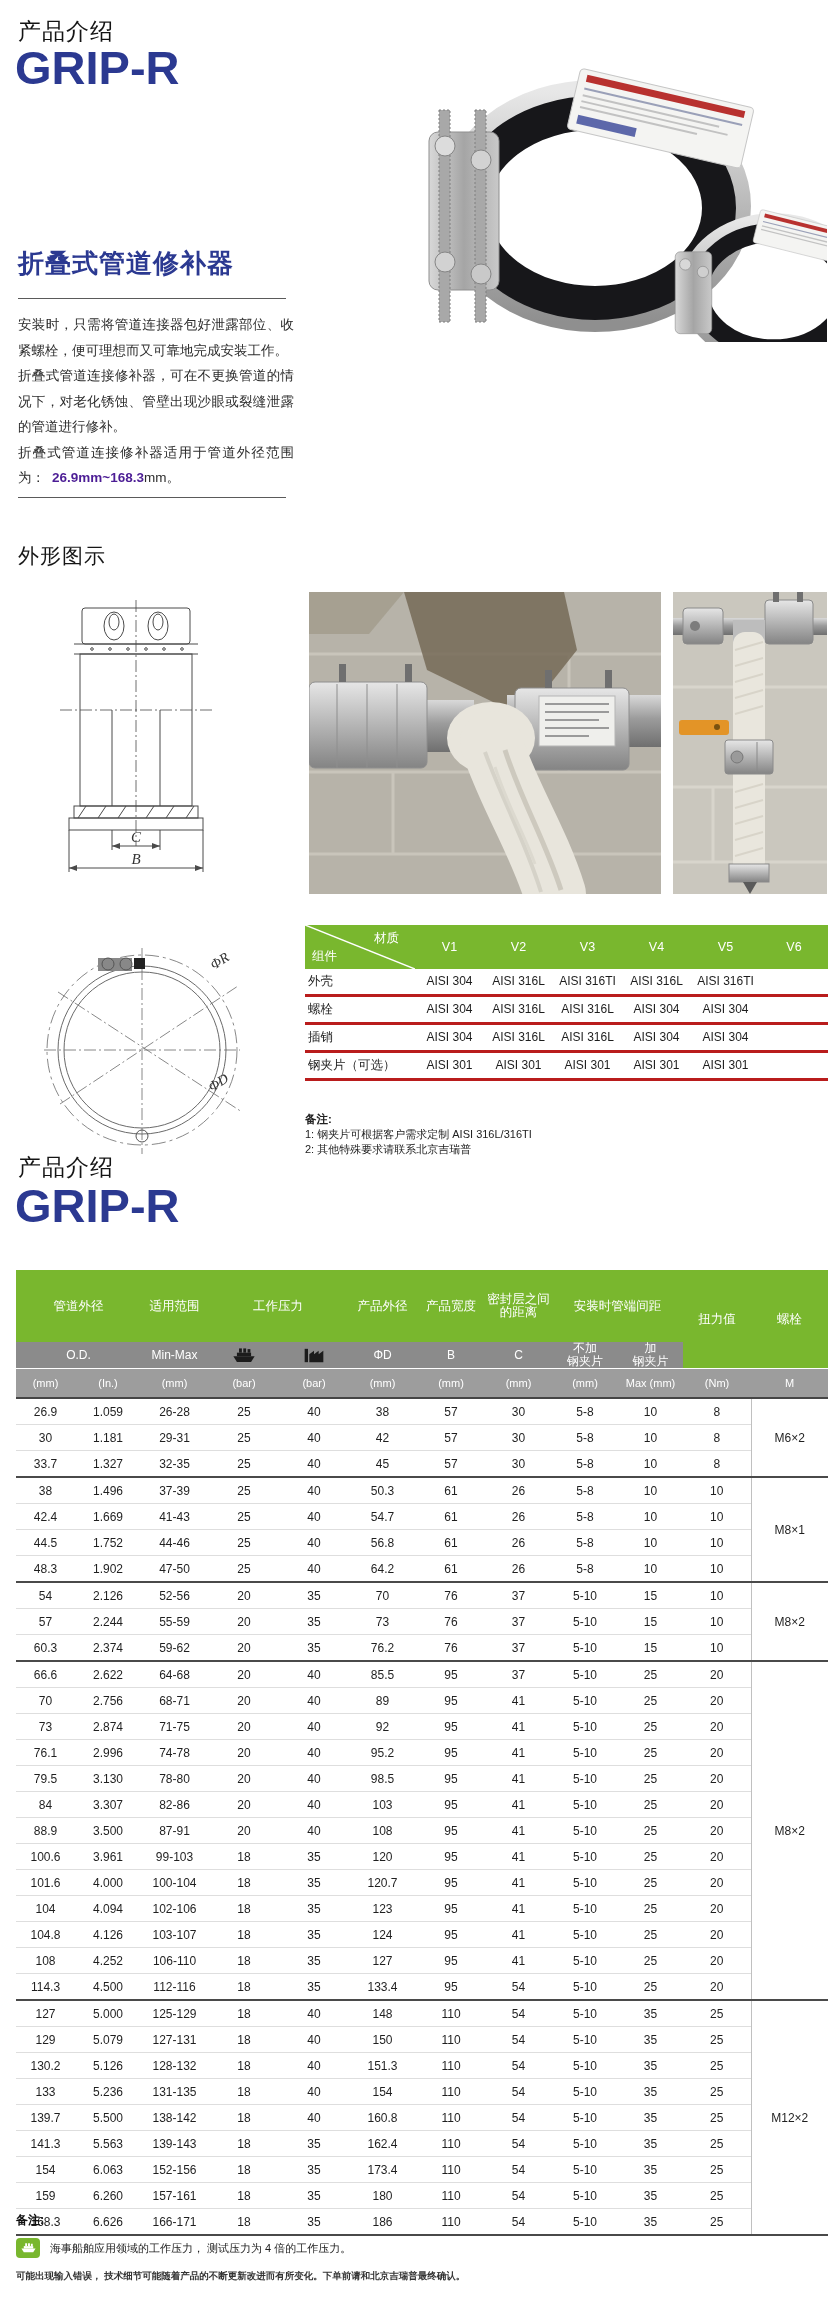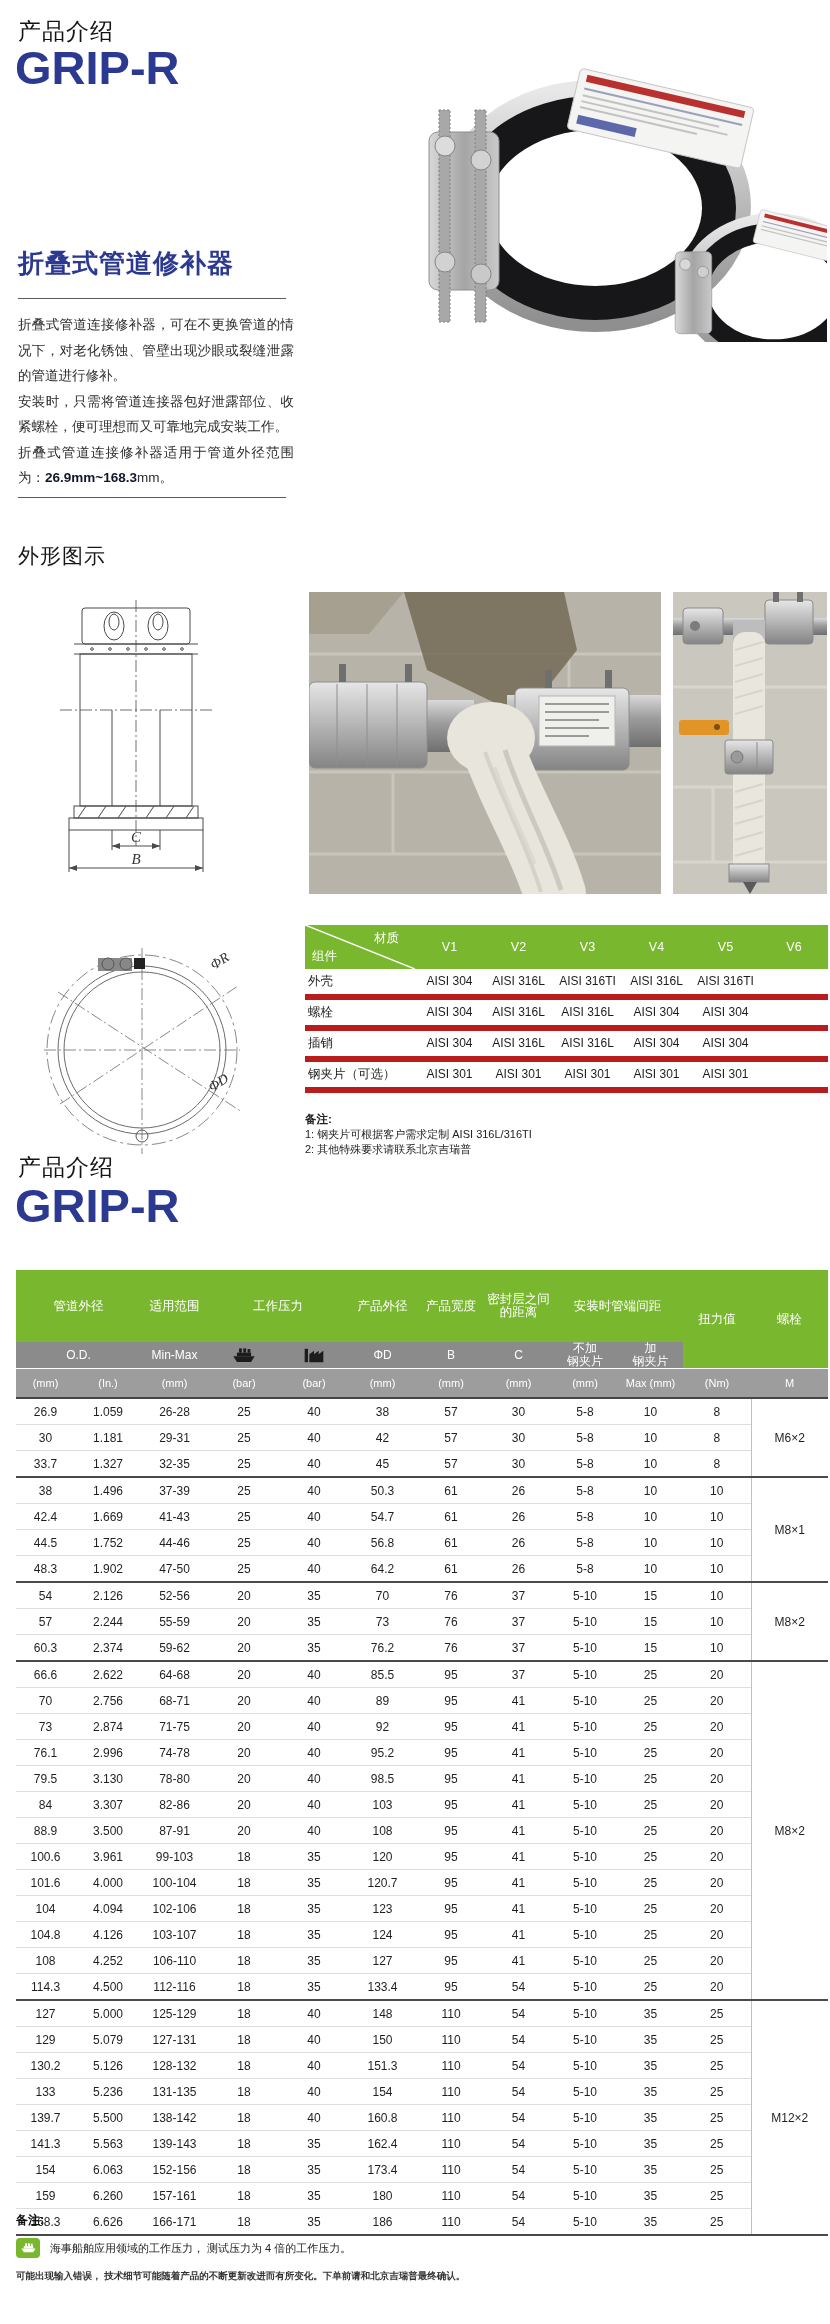--- a/index.html
+++ b/index.html
@@ -7,32 +7,32 @@
         font-family:"Liberation Sans",sans-serif;color:#222;}
   .abs{position:absolute;}
 
   
   .eyebrow{font-size:23px;color:#141414;letter-spacing:1px;}
   .brand{font-size:47px;font-weight:bold;color:#2b3991;letter-spacing:0px;}
   .subtitle{font-size:26px;font-weight:bold;color:#2b3991;letter-spacing:1px;}
   .rule{border-top:1px solid #5a5a5a;height:0;}
   .desc{width:276px;font-size:13.5px;line-height:25.5px;color:#2c2c2c;text-align:justify;}
   .desc p{margin:0;}
-  .desc b{color:#0f172a;}
+  .desc b{color:#4c1d95;margin-left:7px;}
 
   .h2-title{font-size:21px;font-weight:normal;color:#161616;letter-spacing:1px;}
 
   
   table.mat{border-collapse:collapse;table-layout:fixed;width:523px;}
   .mat thead th{background:#79b72e;color:#fff;font-weight:normal;font-size:12.5px;height:42px;}
   .mat th.corner{position:relative;}
   .mat th.corner svg{position:absolute;left:0;top:0;width:100%;height:100%;}
   .mat .c-top{position:absolute;top:5px;right:16px;font-size:12.5px;}
   .mat .c-bot{position:absolute;bottom:4px;left:7px;font-size:12.5px;}
-  .mat tbody tr{border-bottom:6px solid #b91c1c;}
+  .mat tbody tr{border-bottom:3px solid #b91c1c;}
   .mat tbody th{text-align:left;font-weight:normal;font-size:12.5px;color:#1d1d1d;padding:4px 0 4px 3px;}
   .mat tbody td{text-align:center;font-size:12px;color:#1d1d1d;line-height:13px;padding:4px 1px;height:15px;}
   .mat-notes{font-size:11px;color:#222;line-height:15px;}
   .mat-notes .nt{font-weight:bold;font-size:11.5px;}
 
   
   table.spec{border-collapse:collapse;table-layout:fixed;width:812px;border-bottom:2px solid #4a4a4a;}
   .spec th{font-weight:normal;padding:0 1px;}
   .spec .h1 th{background:#79b72e;color:#fff;font-size:12.5px;height:72px;vertical-align:middle;}
   .spec .h2 th{background:#8b8b8b;color:#fff;font-size:12px;height:24px;vertical-align:middle;}
@@ -117,22 +117,22 @@
         <circle cx="10" cy="80" r="9" fill="#d8d8d8" stroke="#868686"></circle>
         <circle cx="38" cy="92" r="9" fill="#cfcfcf" stroke="#868686"></circle>
       </g>
     </svg>
   </div>
 
   <div class="abs subtitle" style="left:18px;top:246px;">折叠式管道修补器</div>
   <div class="abs rule" style="left:18px;top:298px;width:268px;"></div>
 
   <div class="abs desc" style="left:18px;top:312px;">
+    <p>安装时，只需将管道连接器包好泄露部位、收紧螺栓，便可理想而又可靠地完成安装工作。</p>
     <p>折叠式管道连接修补器，可在不更换管道的情况下，对老化锈蚀、管壁出现沙眼或裂缝泄露的管道进行修补。</p>
-    <p>安装时，只需将管道连接器包好泄露部位、收紧螺栓，便可理想而又可靠地完成安装工作。</p>
     <p><span>折叠式管道连接修补器适用于管道外径范围为：</span><b>26.9mm~168.3</b><span>mm。</span></p>
   </div>
   <div class="abs rule" style="left:18px;top:497px;width:268px;"></div>
 
   <div class="abs h2-title" style="left:18px;top:542px;">外形图示</div>
 
   <div class="abs fig" style="left:52px;top:598px;">
     <svg width="168" height="292" viewBox="0 0 168 292">
       <g stroke="#4a4a4a" fill="none" stroke-width="1">
         <rect x="30" y="10" width="108" height="36" rx="3"></rect>

